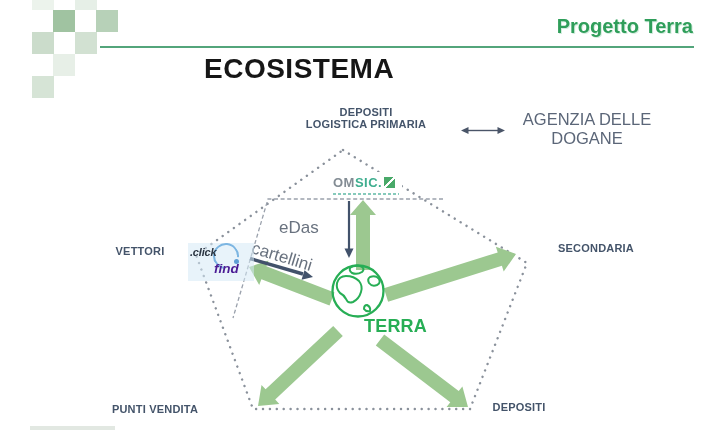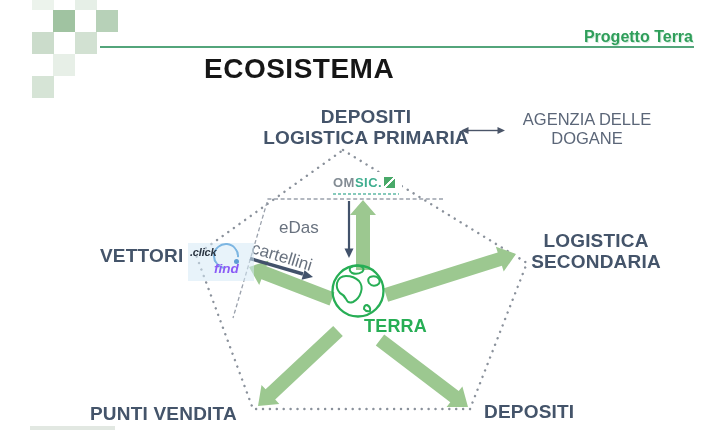--- a/index.html
+++ b/index.html
@@ -4,28 +4,28 @@
 <style>
   html,body{margin:0;padding:0;background:#fff;}
   #slide{position:relative;width:720px;height:430px;background:#ffffff;overflow:hidden;
          font-family:"Liberation Sans",sans-serif;}
 
   
   .sq{position:absolute;width:22px;height:22px;}
 
   
   #header-rule{position:absolute;left:100px;top:46px;width:594px;height:2px;background:#53a57b;}
-  #project-title{position:absolute;right:27px;top:28px;font-size:16px;font-weight:bold;
+  #project-title{position:absolute;right:27px;top:15px;font-size:20px;font-weight:bold;
                  color:#2f9e5a;text-shadow:1px 1px 0 rgba(130,200,160,.35);}
   #page-title{position:absolute;left:172px;top:53px;font-size:28px;font-weight:bold;
               color:#161616;letter-spacing:.5px;margin-left:32px;}
 
   
   .lbl{position:absolute;text-align:center;color:#44546a;font-weight:bold;
-       font-size:19px;line-height:1.13;letter-spacing:.2px;white-space:nowrap;}
+       font-size:11px;line-height:1.13;letter-spacing:.2px;white-space:nowrap;}
   .lbl-light{position:absolute;text-align:center;color:#5b6678;font-weight:normal;
        font-size:16.5px;line-height:1.15;white-space:nowrap;}
   .flow-lbl{position:absolute;color:#69727f;font-size:17px;white-space:nowrap;}
   #terra-label{color:#27ae55;font-size:18px;}
 
   
   #diagram-svg{position:absolute;left:0;top:0;}
 
   
   #omsic-logo{position:absolute;left:330px;top:172px;background:#fff;padding:1px 3px 0 3px;}
@@ -35,21 +35,21 @@
       background:linear-gradient(135deg,#49a969 44%,#ffffff 44%,#ffffff 58%,#49a969 58%);}
   #omsic-tagline{width:66px;height:2px;margin:2px auto 0 auto;
       background:repeating-linear-gradient(90deg,#86cabb 0 3px,transparent 3px 5px);}
 
   
   #clickfind-logo{position:absolute;left:188px;top:243px;width:66px;height:38px;
       background:rgba(214,233,246,.55);}
   #clickfind-top{position:absolute;left:2px;top:3px;font-size:11px;font-weight:bold;
       font-style:italic;color:#2b3542;letter-spacing:-.2px;}
   #clickfind-bottom{position:absolute;left:26px;top:18px;font-size:13.5px;font-weight:bold;
-      font-style:italic;color:#8b5cf6;}
+      font-style:italic;color:#4c1d95;}
   #clickfind-circle{position:absolute;left:25px;top:0px;width:22px;height:22px;border-radius:50%;
       border:2px solid #7db6e2;border-bottom-color:transparent;transform:rotate(-40deg);}
   #clickfind-dot{position:absolute;left:46px;top:16px;width:5px;height:5px;border-radius:50%;
       background:#5f9fd4;}
 
   #bottom-strip{position:absolute;left:30px;top:426px;width:85px;height:4px;background:#e2e8e2;}
 </style>
 </head>
 <body>
 
@@ -115,21 +115,21 @@
   </div>
 
   <div class="lbl-light" style="left:497px;top:110px;width:180px;">
     <span>AGENZIA DELLE</span><br>
     <span>DOGANE</span>
   </div>
 
   <div class="lbl" style="left:100px;top:245px;width:80px;">VETTORI</div>
 
   <div class="lbl" style="left:506px;top:230px;width:180px;">
-    <span>LOGISTICA</span><br>
+    <br>
     <span>SECONDARIA</span>
   </div>
 
   <div class="lbl" style="left:90px;top:403px;width:130px;">PUNTI VENDITA</div>
 
   <div class="lbl" style="left:484px;top:401px;width:70px;">DEPOSITI</div>
 
   <div class="lbl" id="terra-label" style="left:364px;top:316px;width:60px;">TERRA</div>
 
   <div class="flow-lbl" style="left:279px;top:218px;">eDas</div>

